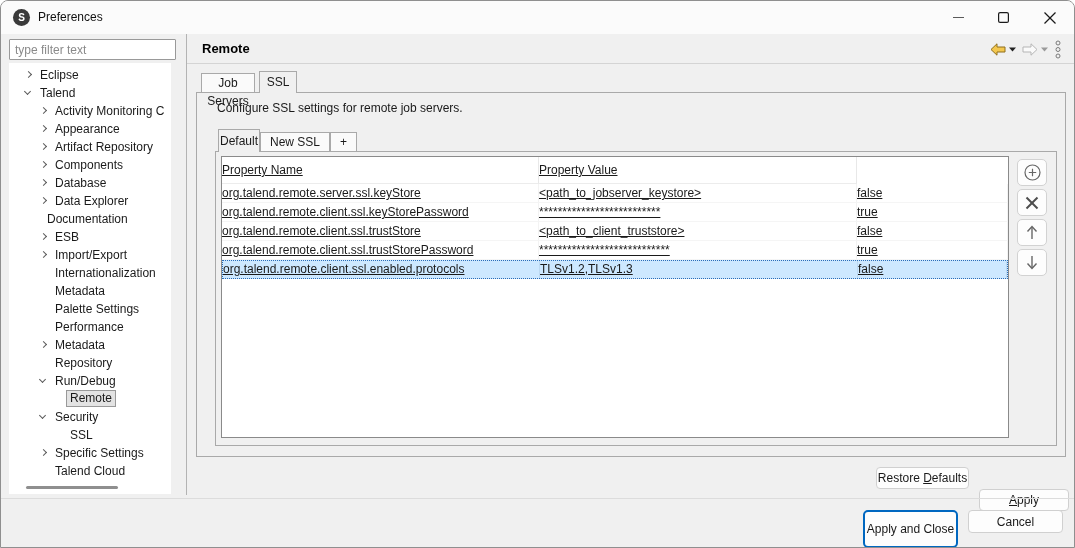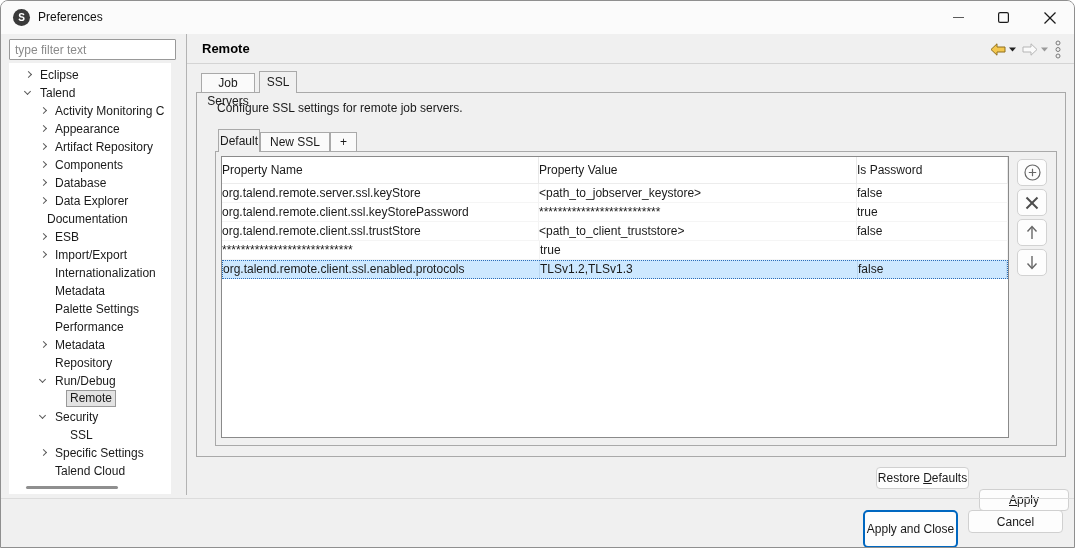--- a/index.html
+++ b/index.html
@@ -59,21 +59,21 @@
   .tab-plus { left:329px; top:131px; width:27px; height:20px; }
 
   
   .ptable { position:absolute; left:220px; top:155px; width:788px; height:282px;
             background:#fff; border:1px solid #8a8a8a; overflow:hidden; }
   .trow { display:flex; width:100%; }
   .thead { height:27px; }
   .thead .tcell { line-height:26px; border-right:1px solid #e8e8e8; border-bottom:1px solid #ececec; }
   .tbody-row { height:19px; }
   .tbody-row .tcell { line-height:18px; border-right:1px solid #f3f3f3; border-bottom:1px solid #f5f5f5; }
-  .tcell { white-space:nowrap; overflow:hidden; }
+  .tcell { white-space:nowrap; overflow:hidden;text-decoration:underline; }
   .col-name { width:317px; } .col-value { width:318px; } .col-pass { flex:1; }
   .tbody-row.selected { background:#cde8ff; border:1px dotted #2a6db8; height:19px; }
   .tbody-row.selected .tcell { border-right-color:#bcd9f2; border-bottom:none; line-height:16px; }
 
   
   .side-btn { position:absolute; left:1016px; width:30px; height:27px; background:#fdfdfd;
               border:1px solid #d2d2d2; border-radius:5px; display:flex; align-items:center; justify-content:center; }
   .sb-add { top:158px; } .sb-del { top:188px; } .sb-up { top:218px; } .sb-down { top:248px; }
 
   
@@ -240,38 +240,38 @@
 
   <div class="group-inner"></div>
   <div class="tab active tab-default">Default</div>
   <div class="tab inactive tab-newssl">New SSL</div>
   <div class="tab inactive tab-plus">+</div>
 
   <div class="ptable">
     <div class="trow thead">
       <div class="tcell col-name">Property Name</div>
       <div class="tcell col-value">Property Value</div>
-      <div class="tcell col-pass">Is Password</div>
     </div>
     <div class="trow tbody-row">
       <div class="tcell col-name">org.talend.remote.server.ssl.keyStore</div>
       <div class="tcell col-value">&lt;path_to_jobserver_keystore&gt;</div>
       <div class="tcell col-pass">false</div>
     </div>
     <div class="trow tbody-row">
       <div class="tcell col-name">org.talend.remote.client.ssl.keyStorePassword</div>
       <div class="tcell col-value">**************************</div>
       <div class="tcell col-pass">true</div>
     </div>
     <div class="trow tbody-row">
       <div class="tcell col-name">org.talend.remote.client.ssl.trustStore</div>
       <div class="tcell col-value">&lt;path_to_client_truststore&gt;</div>
       <div class="tcell col-pass">false</div>
     </div>
     <div class="trow tbody-row">
+      <div class="tcell col-name">org.talend.remote.client.ssl.trustStorePassword</div>
       <div class="tcell col-value">****************************</div>
       <div class="tcell col-pass">true</div>
     </div>
     <div class="trow tbody-row selected">
       <div class="tcell col-name">org.talend.remote.client.ssl.enabled.protocols</div>
       <div class="tcell col-value">TLSv1.2,TLSv1.3</div>
       <div class="tcell col-pass">false</div>
     </div>
   </div>
 

